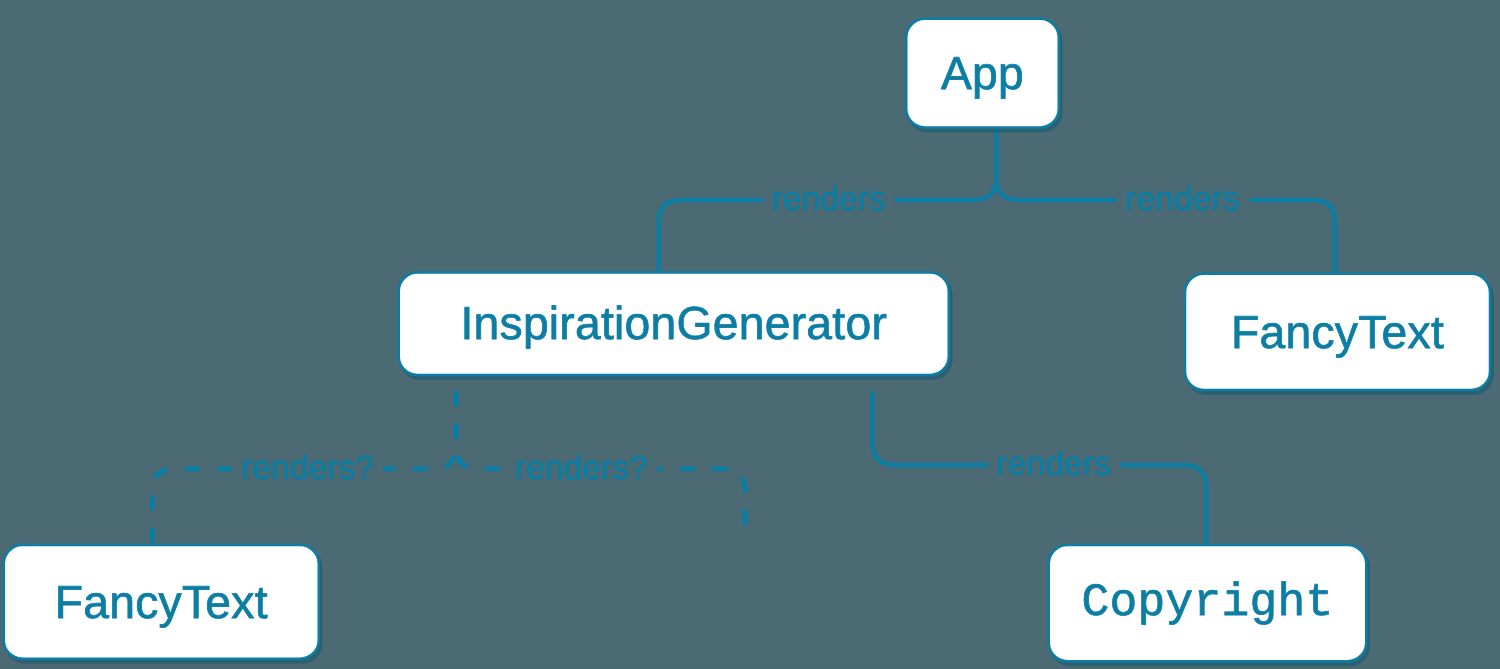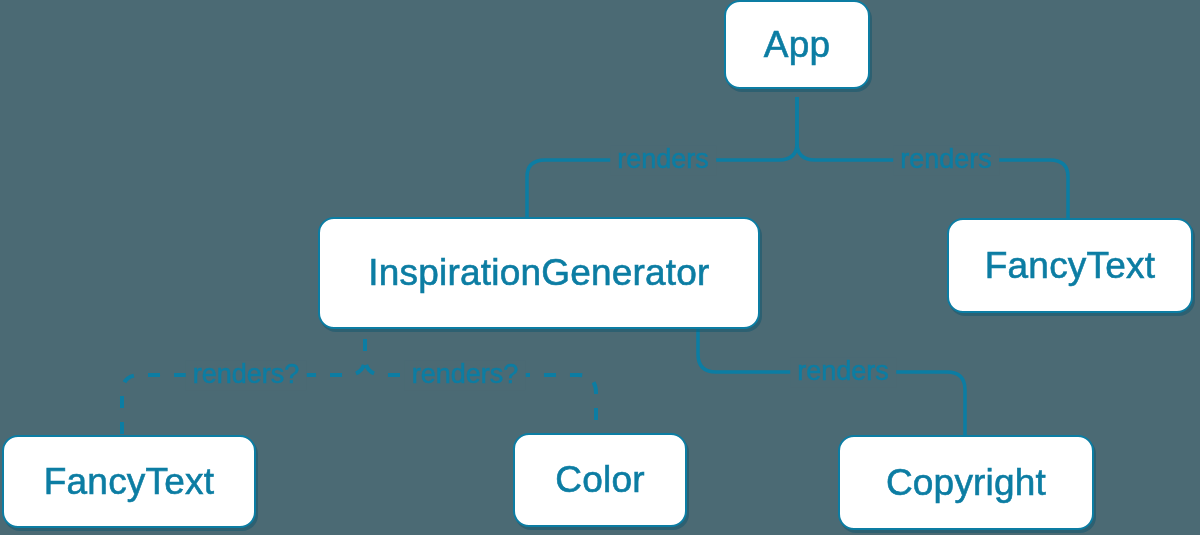--- a/index.html
+++ b/index.html
@@ -55,26 +55,26 @@
     background: var(--bg, #4B6A74);
     color: var(--line, #0C7DA3);
     font-size: 27px;
     font-weight: 400;
     -webkit-text-stroke: 0.5px currentColor;
     padding: 0 7px;
     white-space: nowrap;
     line-height: 1.1;
   }
   
-  #node-app            { left: 724px; top: 0;   width: 146px; height: 89px; }
-  #node-ig             { left: 318px; top: 217px; width: 442px; height: 112px; }
+  #node-app            { left: 724px; top: 14px;   width: 124px; height: 89px; }
+  #node-ig             { left: 318px; top: 217px; width: 442px; height: 84px; }
   #node-fancytext-top  { left: 947px; top: 218px; width: 246px; height: 95px; }
   #node-fancytext-bot  { left: 2px;   top: 435px; width: 254px; height: 93px; }
   #node-color          { left: 513px; top: 433px; width: 174px; height: 94px; }
-  #node-copyright      { left: 838px; top: 435px; width: 256px; height: 95px; }
+  #node-copyright      { left: 838px; top: 435px; width: 256px; height: 95px; font-family: Liberation Mono, monospace; }
   
   #edge-label-0 { left: 663px; top: 160px; }
   #edge-label-1 { left: 946px; top: 160px; }
   #edge-label-2 { left: 246px; top: 375px; }
   #edge-label-3 { left: 465px; top: 375px; }
   #edge-label-4 { left: 843px; top: 372px; }
 </style>
 </head>
 <body>
 
@@ -97,23 +97,20 @@
   </div>
 
   <div class="node" id="node-fancytext-top">
     <span class="node-label">FancyText</span>
   </div>
 
   <div class="node" id="node-fancytext-bot">
     <span class="node-label">FancyText</span>
   </div>
 
-  <div class="node" id="node-color">
-    <span class="node-label">Color</span>
-  </div>
 
   <div class="node" id="node-copyright">
     <span class="node-label">Copyright</span>
   </div>
 
   <span class="edge-label" id="edge-label-0">renders</span>
   <span class="edge-label" id="edge-label-1">renders</span>
   <span class="edge-label" id="edge-label-2">renders?</span>
   <span class="edge-label" id="edge-label-3">renders?</span>
   <span class="edge-label" id="edge-label-4">renders</span>

